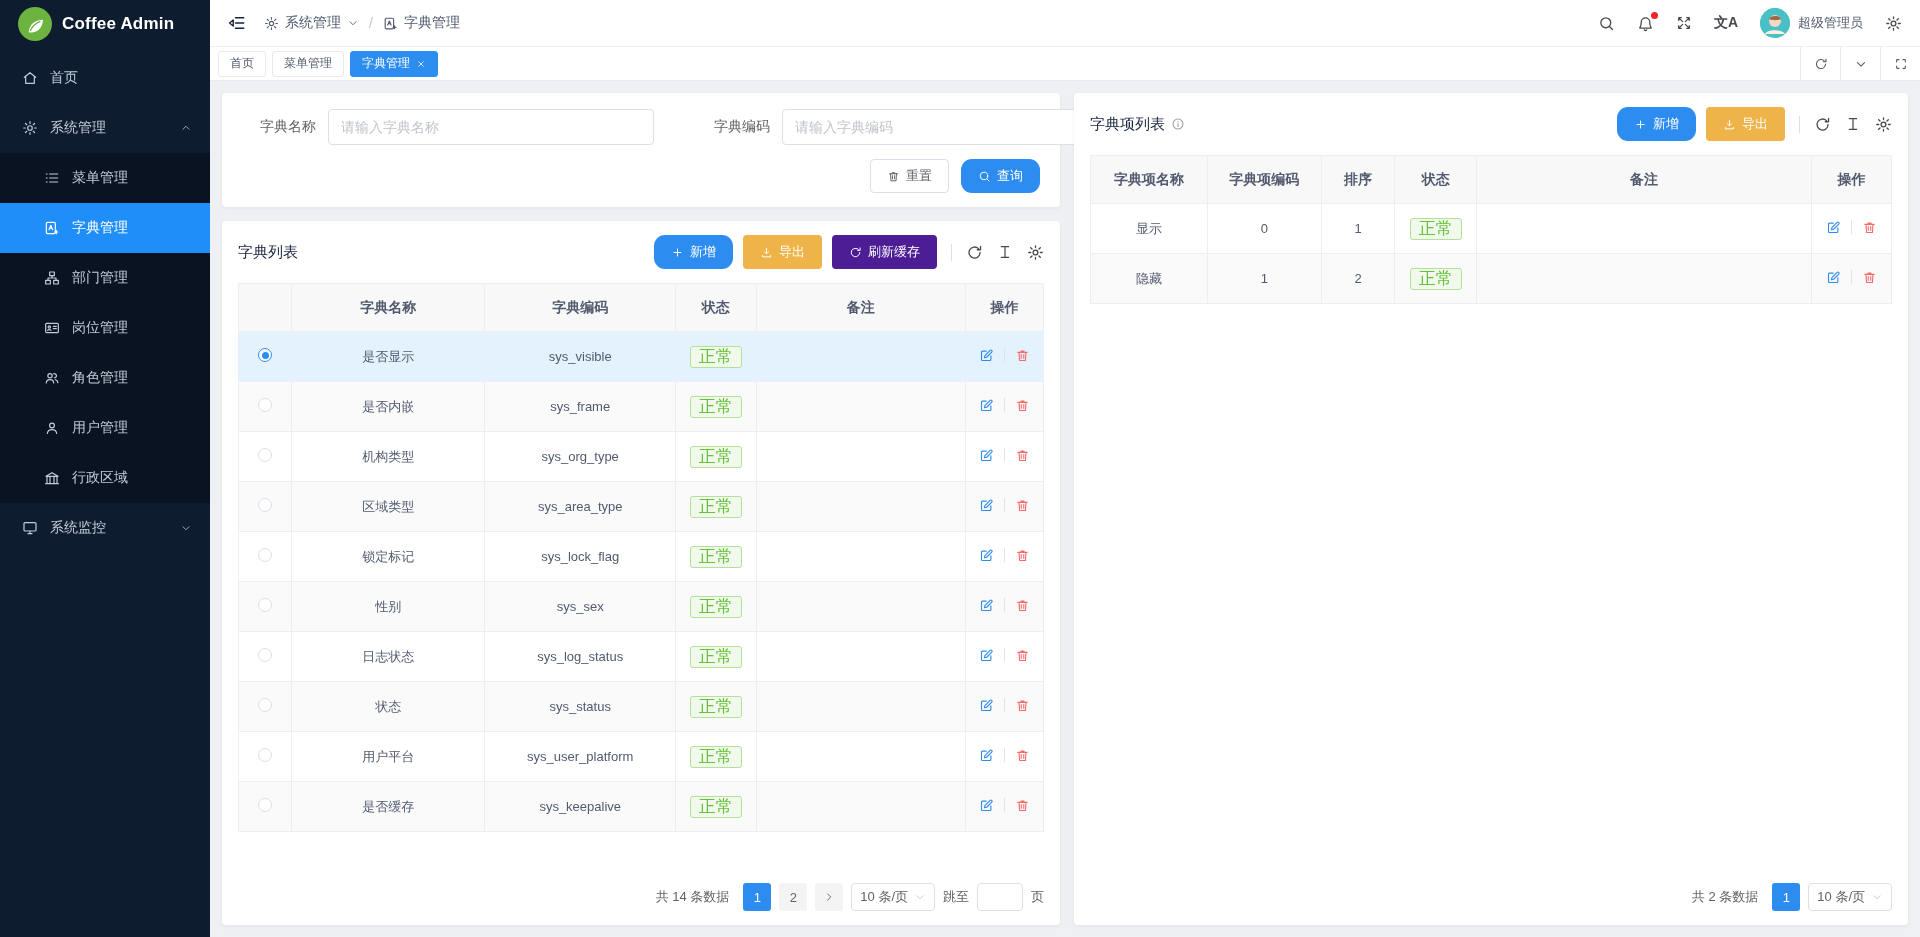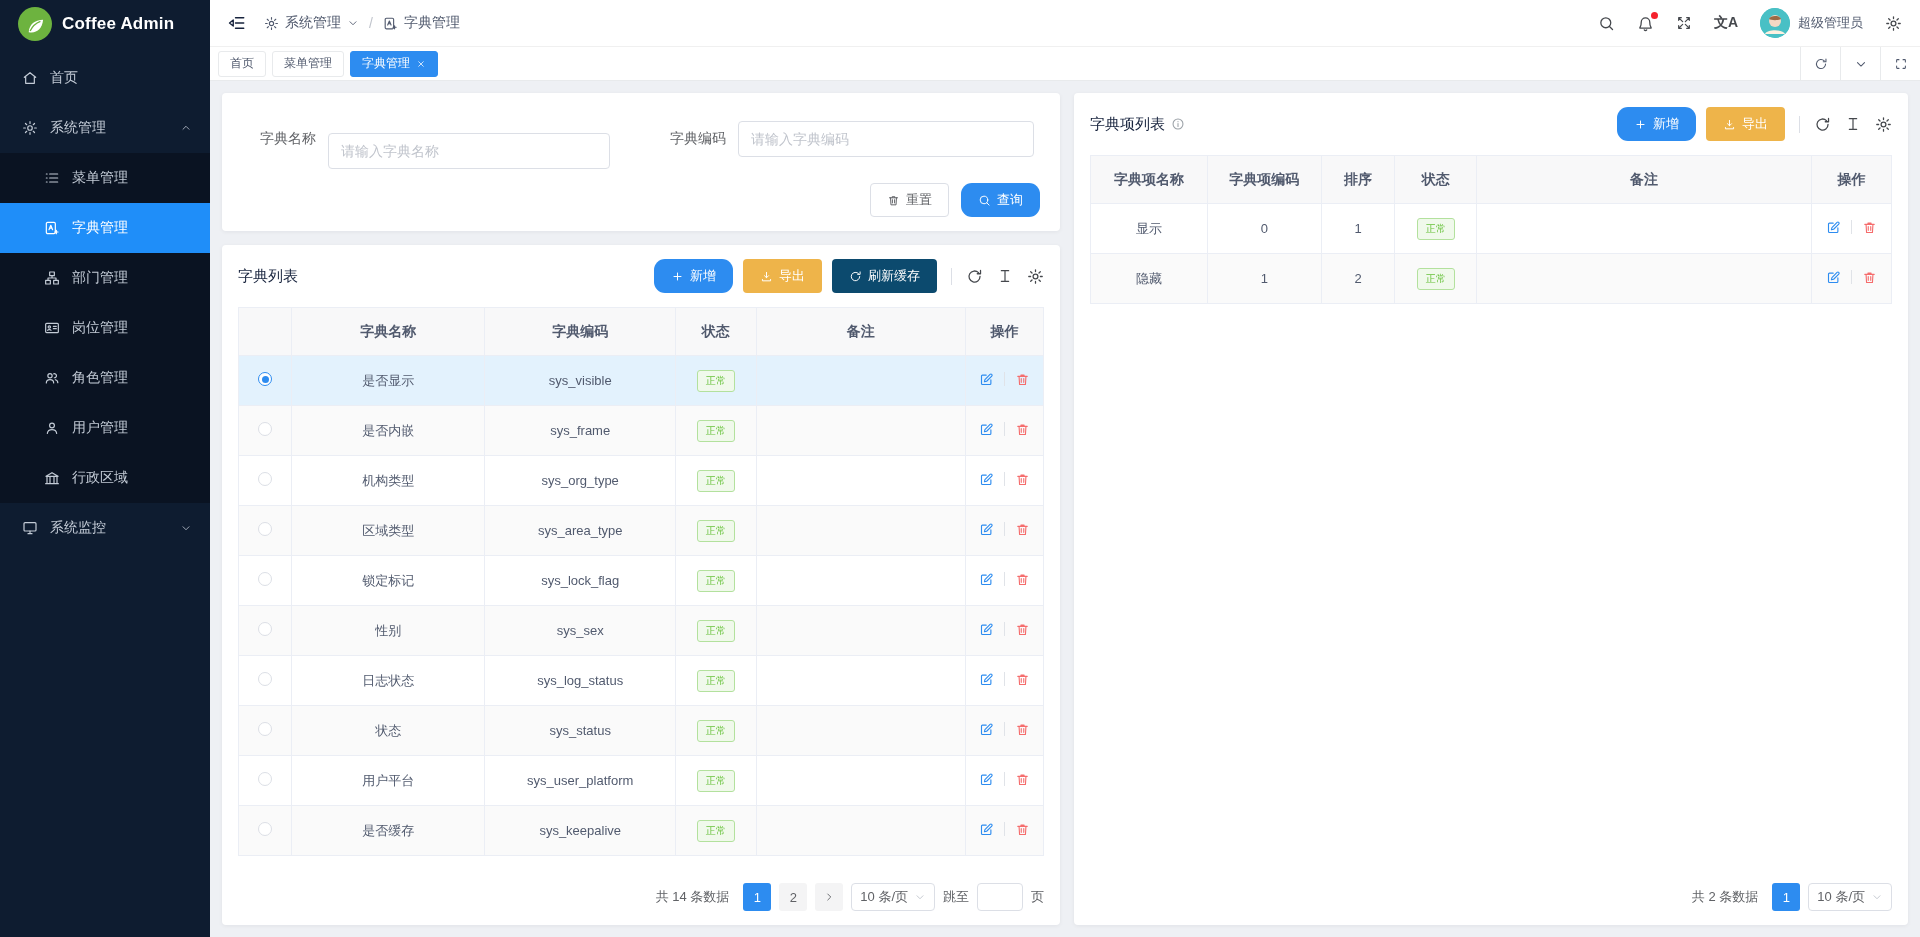--- a/index.html
+++ b/index.html
@@ -52,46 +52,46 @@
   .card { background:#fff; border-radius:4px; box-shadow:0 1px 4px rgba(0,21,41,.06); }
 
   
   .search-card { padding:16px 20px 14px; }
   .search-row { display:flex; align-items:center; }
   .form-group { display:flex; align-items:center; }
   .form-group + .form-group { margin-left:42px; }
   .form-label { width:74px; text-align:right; margin-right:12px; color:#606266; font-size:14px; }
   .form-input { height:36px; border:1px solid #dcdfe6; border-radius:4px; padding:0 12px; font-size:14px; color:#606266; outline:none; font-family:inherit; }
   .form-input::placeholder { color:#c0c4cc; }
-  .input-name { width:282px;margin-top:24px; }
+  .input-name { width:326px; }
   .input-code { width:296px; }
   .search-btn-row { display:flex; justify-content:flex-end; gap:12px; margin-top:14px; }
   .btn { height:34px; display:inline-flex; align-items:center; gap:6px; padding:0 16px; border-radius:4px; font-size:13px; cursor:pointer; border:1px solid transparent; background:#fff; }
   .btn-plain { border-color:#dcdfe6; color:#606266; }
   .btn-primary { background:#2d8cf0; color:#fff;border-radius:11px; }
   .btn-warning { background:#eeb44a; color:#fff; }
-  .btn-success { background:#0c4a6e; color:#fff;justify-content:space-between; }
+  .btn-success { background:#4c1d95; color:#fff;justify-content:space-between; }
 
   
   .table-card { flex:1; display:flex; flex-direction:column; padding:14px 16px; min-height:0; }
   .card-head { display:flex; align-items:center; margin-bottom:14px; }
   .card-title { font-size:15px; color:#17233d; font-weight:500; display:flex; align-items:center; gap:6px; }
   .card-title .info { color:#9aa0a6; }
   .card-head-spacer { flex:1; }
   .head-buttons { display:flex; align-items:center; gap:10px; }
   .toolbar-icons { display:flex; align-items:center; gap:14px; margin-left:14px; padding-left:14px; border-left:1px solid #dcdfe6; color:#45484d; }
   .toolbar-icons .icon-btn { color:#45484d; }
 
   table.grid { width:100%; border-collapse:collapse; table-layout:fixed; }
   .grid th, .grid td { border:1px solid #ebeef5; text-align:center; font-size:13px; color:#515a6e; padding:0 6px; overflow:hidden; white-space:nowrap; text-overflow:ellipsis; }
   .grid th { background:#f8f8f9; height:48px; font-weight:bold; font-size:14px; color:#515a6e; }
   .grid td { height:50px; }
   .grid tr.striped td { background:#fafafa; }
   .grid tr.selected td { background:#e3f2fd; }
-  .tag-success { display:inline-block; padding:2px 8px; font-size:10px; color:#67c23a; background:#f0f9eb; border:1px solid #b3e19d; border-radius:3px; line-height:16px; }
+  .tag-success { display:inline-block; padding:2px 8px; font-size:17px; color:#67c23a; background:#f0f9eb; border:1px solid #b3e19d; border-radius:3px; line-height:16px; }
   .cell-actions { display:inline-flex; align-items:center; gap:10px; justify-content:center; }
   .act-edit { color:#2d8cf0; cursor:pointer; display:flex; }
   .act-del { color:#f56c6c; cursor:pointer; display:flex; }
   .act-sep { width:1px; height:14px; background:#e0e3e8; }
   .radio { width:14px; height:14px; border-radius:50%; border:1px solid #dcdfe6; background:#fff; display:inline-block; position:relative; cursor:pointer; }
   .radio.checked { border-color:#2d8cf0; border-width:1.5px; }
   .radio.checked::after { content:""; position:absolute; left:50%; top:50%; width:7px; height:7px; margin:-3.5px 0 0 -3.5px; border-radius:50%; background:#2d8cf0; }
 
   .pagination { margin-top:auto; padding-top:14px; display:flex; justify-content:flex-end; align-items:center; gap:8px; font-size:13px; color:#606266; }
   .pg-total { margin-right:6px;margin-left:9px; }

